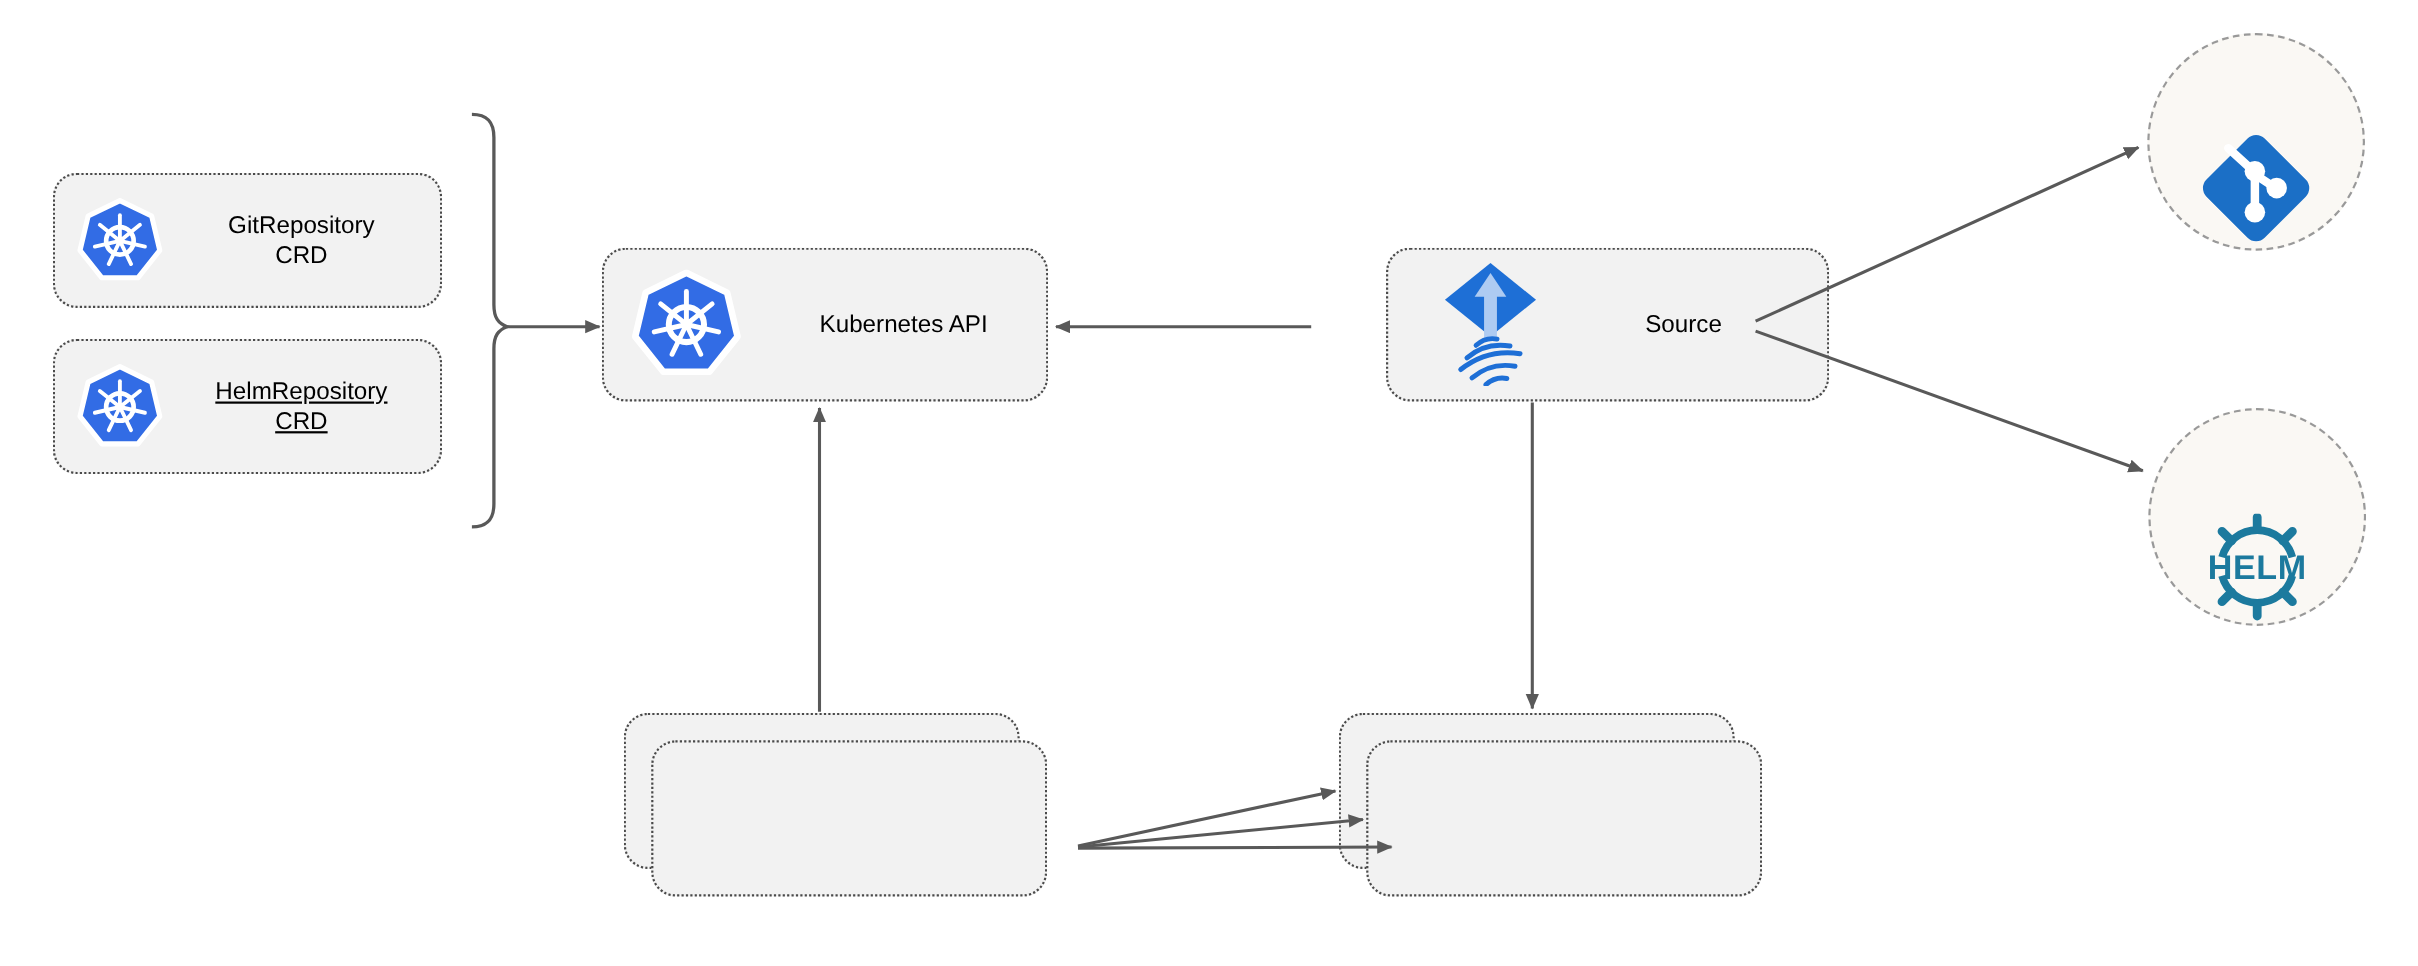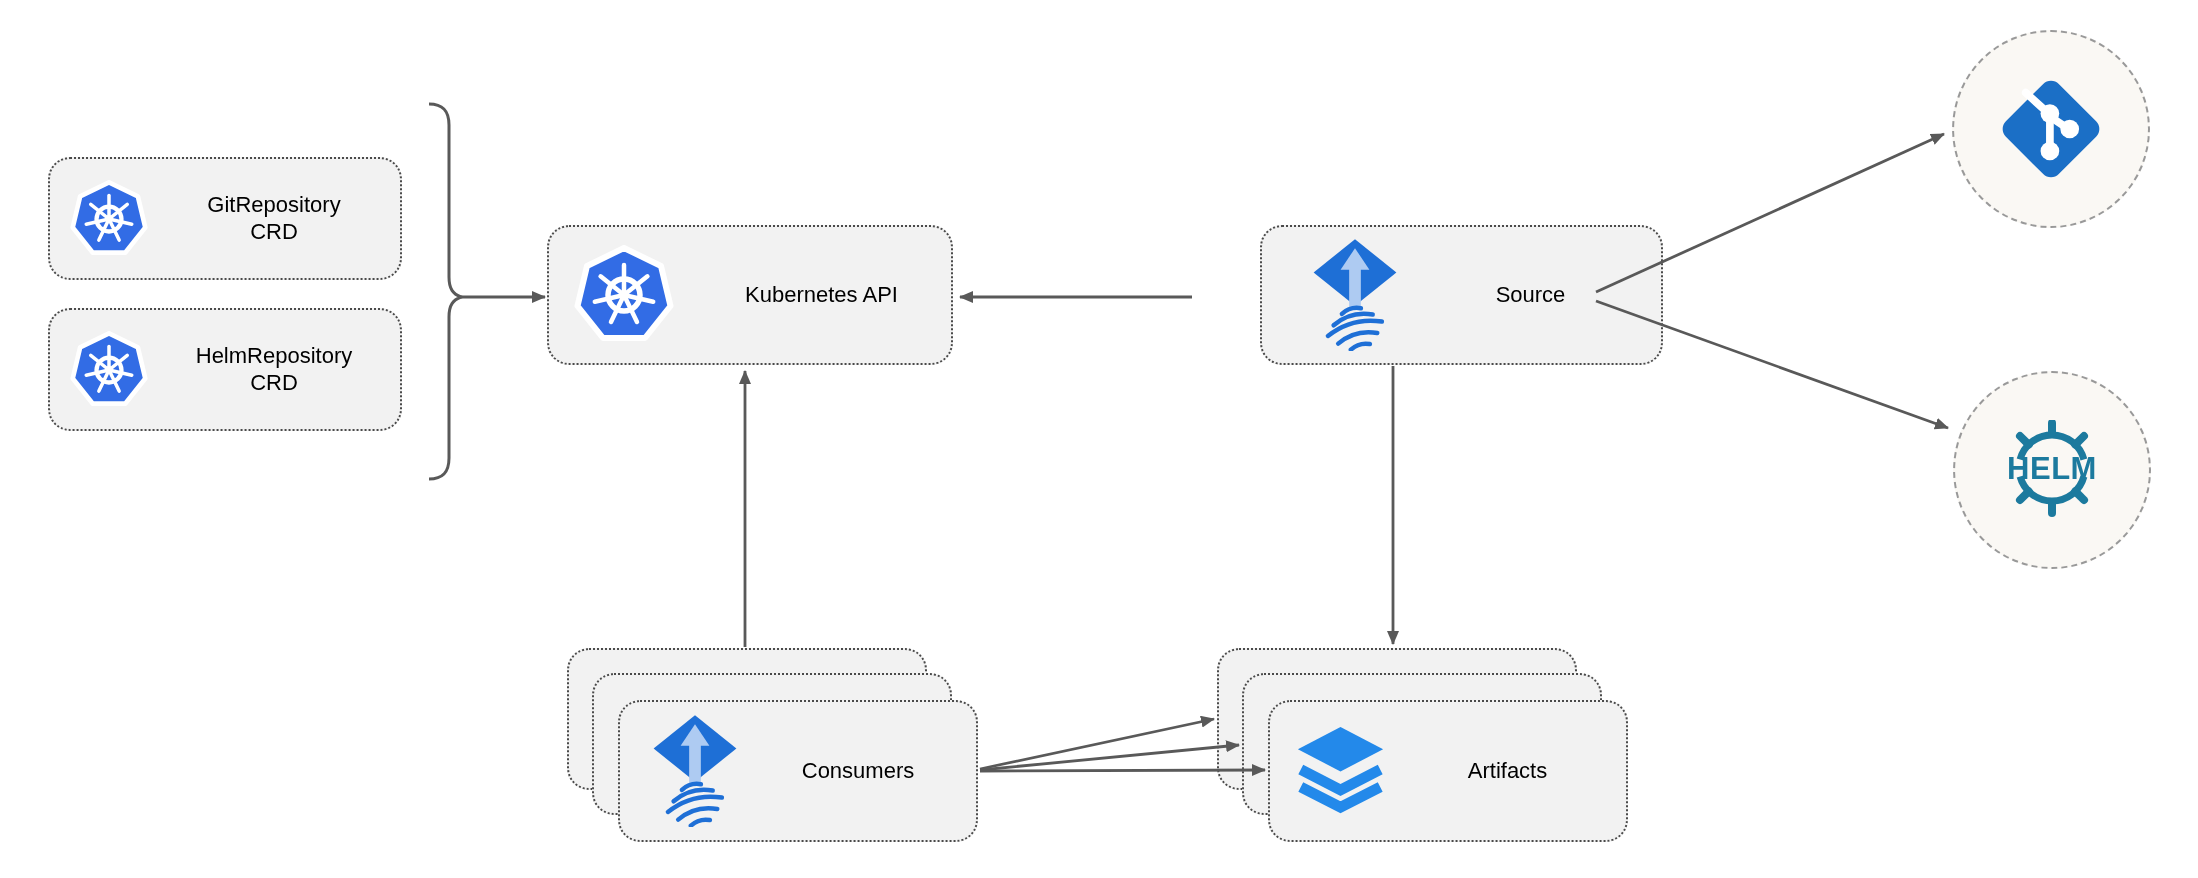--- a/index.html
+++ b/index.html
@@ -12,21 +12,21 @@
   #canvas{position:relative;width:2198px;height:878px;background:#ffffff;overflow:hidden;
           font-family:"Liberation Sans", sans-serif;color:var(--text-color);}
   .node{position:absolute;background:var(--node-fill);border:2px dotted var(--node-border);
         border-radius:22px;box-sizing:border-box;display:flex;align-items:center;}
   .node-label{flex:1;text-align:center;font-size:22px;line-height:1.2;color:var(--text-color);}
   .icon-wrap{flex:0 0 auto;display:flex;align-items:center;justify-content:center;}
   .stack-box{position:absolute;background:var(--node-fill);border:2px dotted var(--node-border);
              border-radius:22px;box-sizing:border-box;}
   .circle{position:absolute;width:198px;height:198px;border-radius:50%;
           background:var(--circle-fill);border:2px dashed var(--circle-border);
-          box-sizing:border-box;display:flex;align-items:center;justify-content:center;}
+          box-sizing:border-box;display:flex;align-items:flex-end;justify-content:center;}
   #edges{position:absolute;left:0;top:0;width:2198px;height:878px;z-index:6;pointer-events:none;}
   .z1{z-index:1}.z2{z-index:2}.z3{z-index:3}
   .edge{stroke:var(--arrow-gray);stroke-width:2.8;fill:none;}
   .bracket{stroke:var(--arrow-gray);stroke-width:3;fill:none;}
   .helm-logo-text{font-family:"Liberation Sans", sans-serif;font-weight:bold;
                   font-size:31px;letter-spacing:0.5px;}
 </style>
 </head>
 <body>
 
@@ -68,21 +68,21 @@
         <circle cx="50" cy="50" r="16" fill="none" stroke="#ffffff" stroke-width="5.5"></circle>
         <circle cx="50" cy="50" r="5" fill="#ffffff"></circle>
       </svg>
     </span>
     <div class="node-label">
       <div>GitRepository</div>
       <div>CRD</div>
     </div>
   </div>
 
-  <div class="node z3" style="left:48px;top:308px;width:354px;height:123px;">
+  <div class="node z3" style="left:48px;top:308px;width:354px;height:123px;text-decoration:underline;">
     <span class="icon-wrap" style="margin-left:20px;">
       <svg width="78" height="78" viewBox="0 0 100 100">
         <polygon points="50,3 87,21 96.5,61 71,93 29,93 3.5,61 13,21" style="fill:var(--kubernetes-blue)" stroke="#ffffff" stroke-width="6" stroke-linejoin="round"></polygon>
         <g stroke="#ffffff" stroke-width="4.5" stroke-linecap="round">
           <line x1="50" y1="50" x2="50" y2="20"></line>
             <line x1="50" y1="50" x2="73.4" y2="31.3"></line>
           <line x1="50" y1="50" x2="79.2" y2="56.7"></line>
             <line x1="50" y1="50" x2="63" y2="77"></line>
           <line x1="50" y1="50" x2="37" y2="77"></line>
             <line x1="50" y1="50" x2="20.8" y2="56.7"></line>
@@ -133,50 +133,23 @@
         </g>
       </svg>
     </span>
     <div class="node-label">
       <div>Source</div>
     </div>
   </div>
 
   <div class="stack-box z1" style="left:567px;top:648px;width:360px;height:142px;"></div>
   <div class="stack-box z2" style="left:592px;top:673px;width:360px;height:142px;"></div>
-  <div class="node z3" style="left:618px;top:700px;width:360px;height:142px;">
-    <span class="icon-wrap" style="margin-left:30px;">
-      <svg width="90" height="112" viewBox="0 0 100 124">
-        <polygon points="50,0 96,37 50,74 4,37" style="fill:var(--flux-blue)"></polygon>
-        <polygon points="50,10 66,34 34,34" style="fill:var(--flux-arrow-light)"></polygon>
-        <rect x="43.5" y="28" width="13" height="50" rx="2" style="fill:var(--flux-arrow-light)"></rect>
-        <g fill="none" stroke-linecap="round" stroke-width="5" style="stroke:var(--flux-blue)" transform="rotate(-14 50 100)">
-          <path d="M 40,80 q 11,-6 22,-1"></path>
-          <path d="M 28,90 q 22,-11 45,-1"></path>
-          <path d="M 19,100 q 31,-14 62,-1"></path>
-          <path d="M 28,111 q 22,-11 45,-1"></path>
-          <path d="M 40,121 q 11,-6 22,-1"></path>
-        </g>
-      </svg>
-    </span>
-    <div class="node-label">Consumers</div>
-  </div>
 
   <div class="stack-box z1" style="left:1217px;top:648px;width:360px;height:142px;"></div>
   <div class="stack-box z2" style="left:1242px;top:673px;width:360px;height:142px;"></div>
-  <div class="node z3" style="left:1268px;top:700px;width:360px;height:142px;">
-    <span class="icon-wrap" style="margin-left:22px;">
-      <svg width="97" height="93" viewBox="0 0 100 96">
-        <polygon points="50,2 94,25 50,48 6,25" style="fill:var(--layers-blue)"></polygon>
-        <polyline points="9,46 50,67 91,46" fill="none" stroke-width="11" style="stroke:var(--layers-blue)"></polyline>
-        <polyline points="9,64 50,85 91,64" fill="none" stroke-width="11" style="stroke:var(--layers-blue)"></polyline>
-      </svg>
-    </span>
-    <div class="node-label">Artifacts</div>
-  </div>
 
   <div class="circle z3" style="left:1952px;top:30px;">
     <span class="icon-wrap">
       <svg width="110" height="110" viewBox="0 0 100 100">
         <rect x="16" y="16" width="68" height="68" rx="10" transform="rotate(45 50 50)" style="fill:var(--git-blue)"></rect>
         <g stroke="#ffffff" stroke-width="7" stroke-linecap="round">
           <line x1="27" y1="17" x2="49" y2="37"></line>
           <line x1="49" y1="37" x2="49" y2="70"></line>
           <line x1="51" y1="40" x2="66" y2="50"></line>
         </g>

